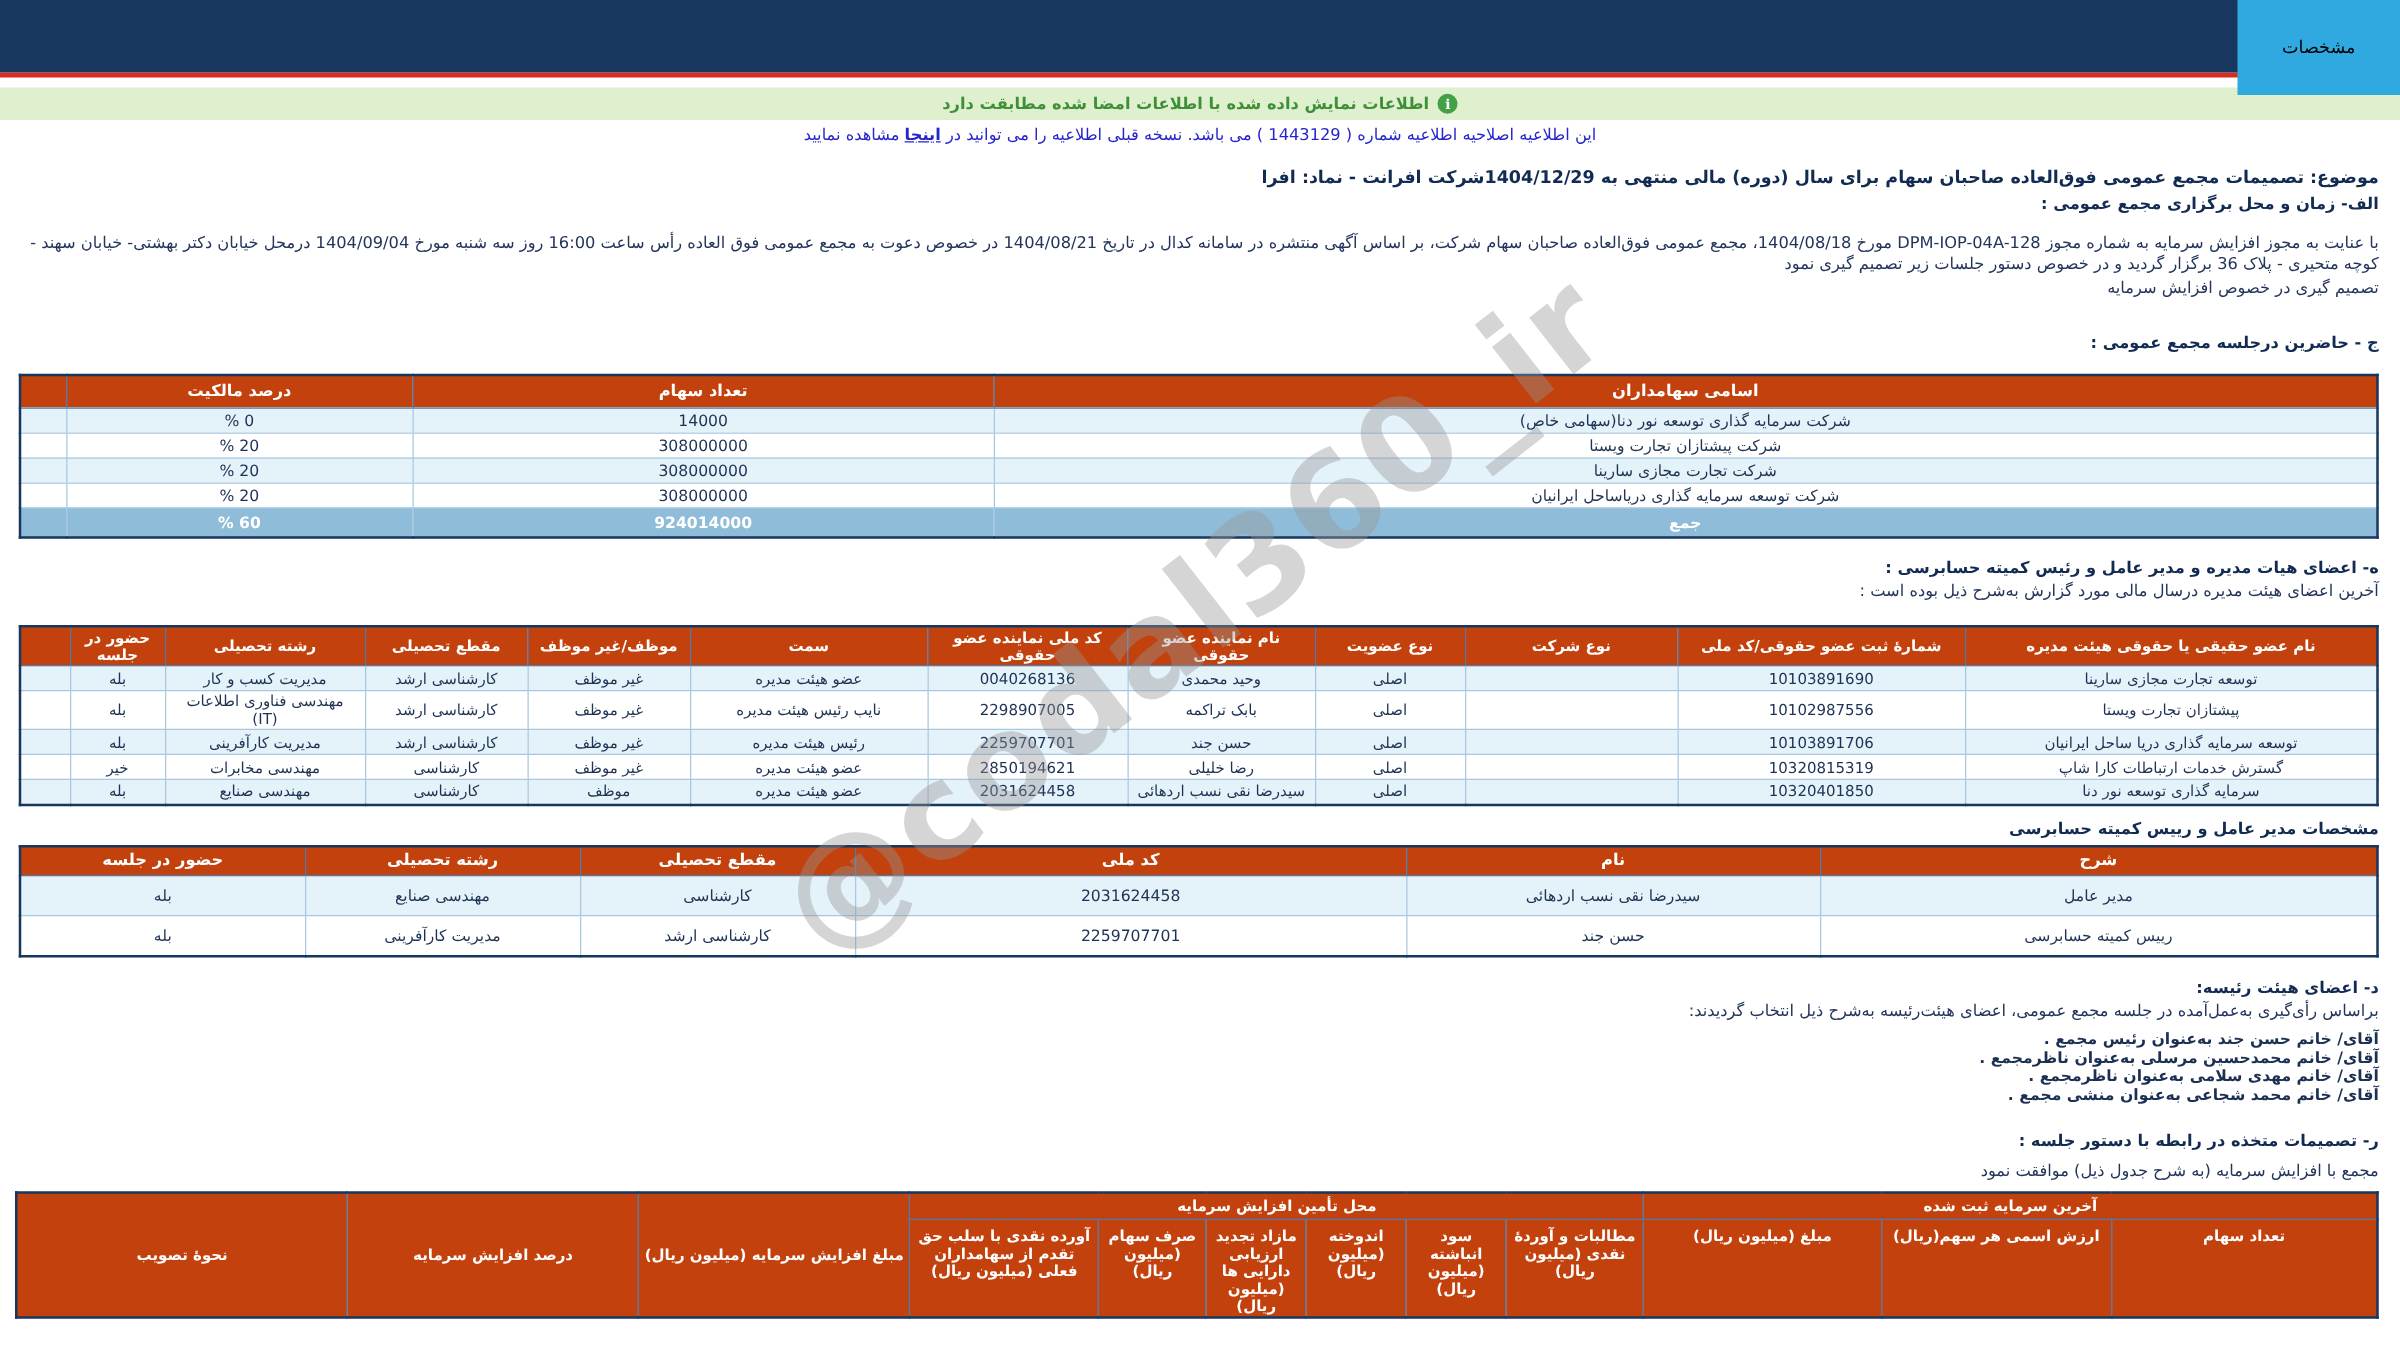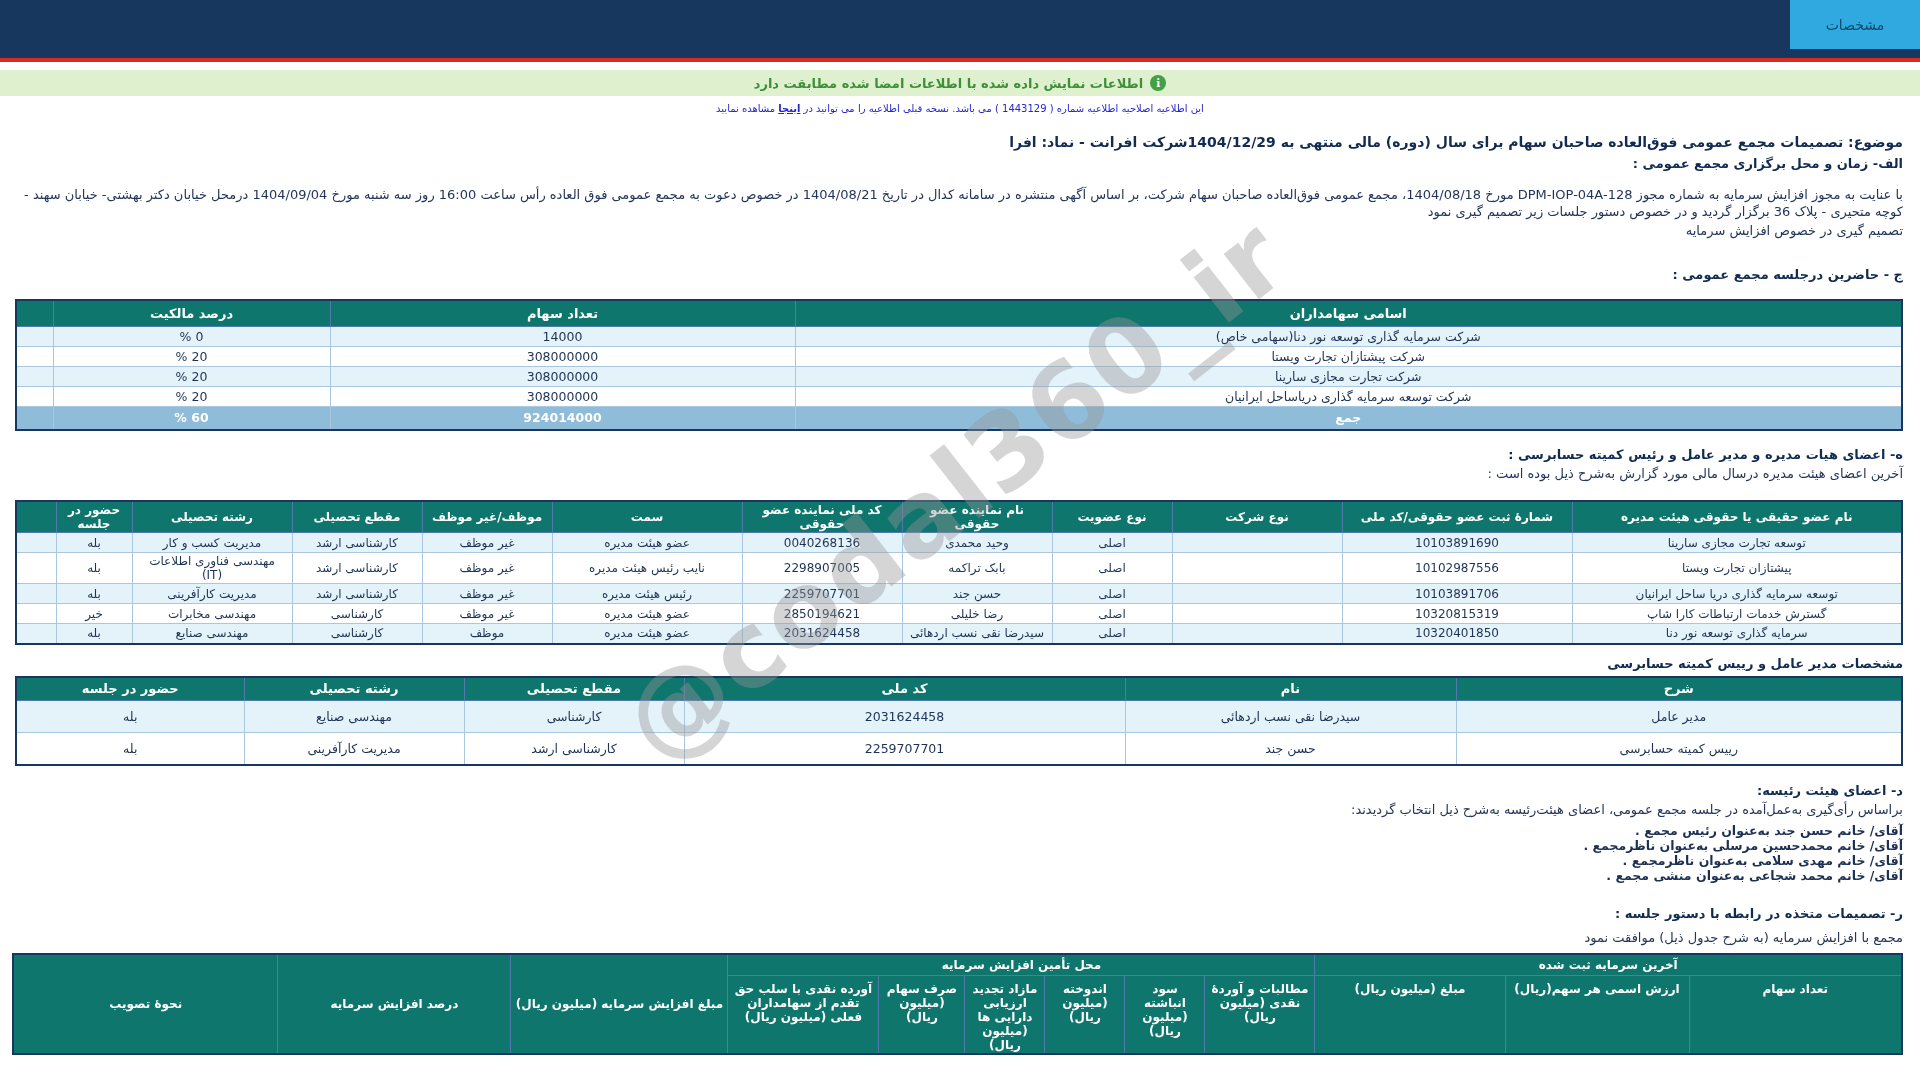--- a/index.html
+++ b/index.html
@@ -1,38 +1,38 @@
 <!DOCTYPE html>
 <html lang="fa" dir="rtl"><head>
 <meta charset="utf-8">
 <style>
   * { margin:0; padding:0; box-sizing:border-box; }
   html,body { width:1920px; height:1080px; overflow:hidden; background:#fff; direction:rtl;
               font-family:"DejaVu Sans","Liberation Sans",sans-serif; }
   .topbar { position:relative; height:58px; background:#17375e; }
-  .tab { position:absolute; top:0; right:0; width:130px; height:49px; background:#2fa9e0;
-         color:#0c4a6e; font-size:14px; display:flex; align-items:center; justify-content:center; cursor:pointer; }
+  .tab { position:absolute; top:0; right:0; width:130px; height:76px; background:#2fa9e0;
+         color:#000000; font-size:14px; display:flex; align-items:center; justify-content:center; cursor:pointer; }
   .redline { height:4px; background:#d92b1f; }
   .greenbar { margin-top:8px; height:26px; background:#def0cd; display:flex; align-items:center;
               justify-content:center; gap:7px; color:#3f8f39; font-size:13px; font-weight:600; }
   .icircle { width:16px; height:16px; border-radius:50%; background:#43a047; color:#fff;
              display:inline-flex; align-items:center; justify-content:center;
              font-family:"DejaVu Serif",serif; font-size:11px; font-weight:700; flex:0 0 16px; }
   .icircle::before { content:"i"; }
-  .notice1, .notice2 { text-align:center; color:#2525cd; font-size:10px; line-height:18px; }
+  .notice1, .notice2 { text-align:center; color:#2525cd; font-size:13px; line-height:18px; }
   .notice1 { margin-top:4px; }
   .notice2 { margin-top:3px; }
   .notice1 a { color:#2525cd; font-weight:700; text-decoration:underline; cursor:pointer; }
   .content { padding:0 17px; color:#23355c; font-size:13px; }
   .content p { line-height:17px; }
   .t { font-weight:700; color:#122b52; }
   .subject { margin-top:16px; font-size:14px; }
   .body-par { margin-top:14px; line-height:19px; }
   .tbl { border-collapse:collapse; table-layout:fixed; width:1886px; border:2px solid #17375e; }
-  .tbl th { background:#0f766e; color:#fff; font-weight:700; border:1px solid #4f7aab;
+  .tbl th { background:#c2410c; color:#fff; font-weight:700; border:1px solid #4f7aab;
             padding:1px 4px; text-align:center; }
   .tbl td { border:1px solid #a9c8e0; padding:1px 6px; text-align:center; color:#1e3354; background:#fff; }
   .tbl1 th { height:26px; font-size:13px; }
   .tbl1 td { height:20px; font-size:12.5px; }
   .tbl2 th { height:24px; font-size:12px; }
   .tbl2 td { height:20px; font-size:12px; }
   .tbl3 th { height:24px; font-size:13px; }
   .tbl3 td { height:32px; font-size:12.5px; }
   .tbl4 th { font-size:12px; }
   .tbl4 .grp { height:22px; }

